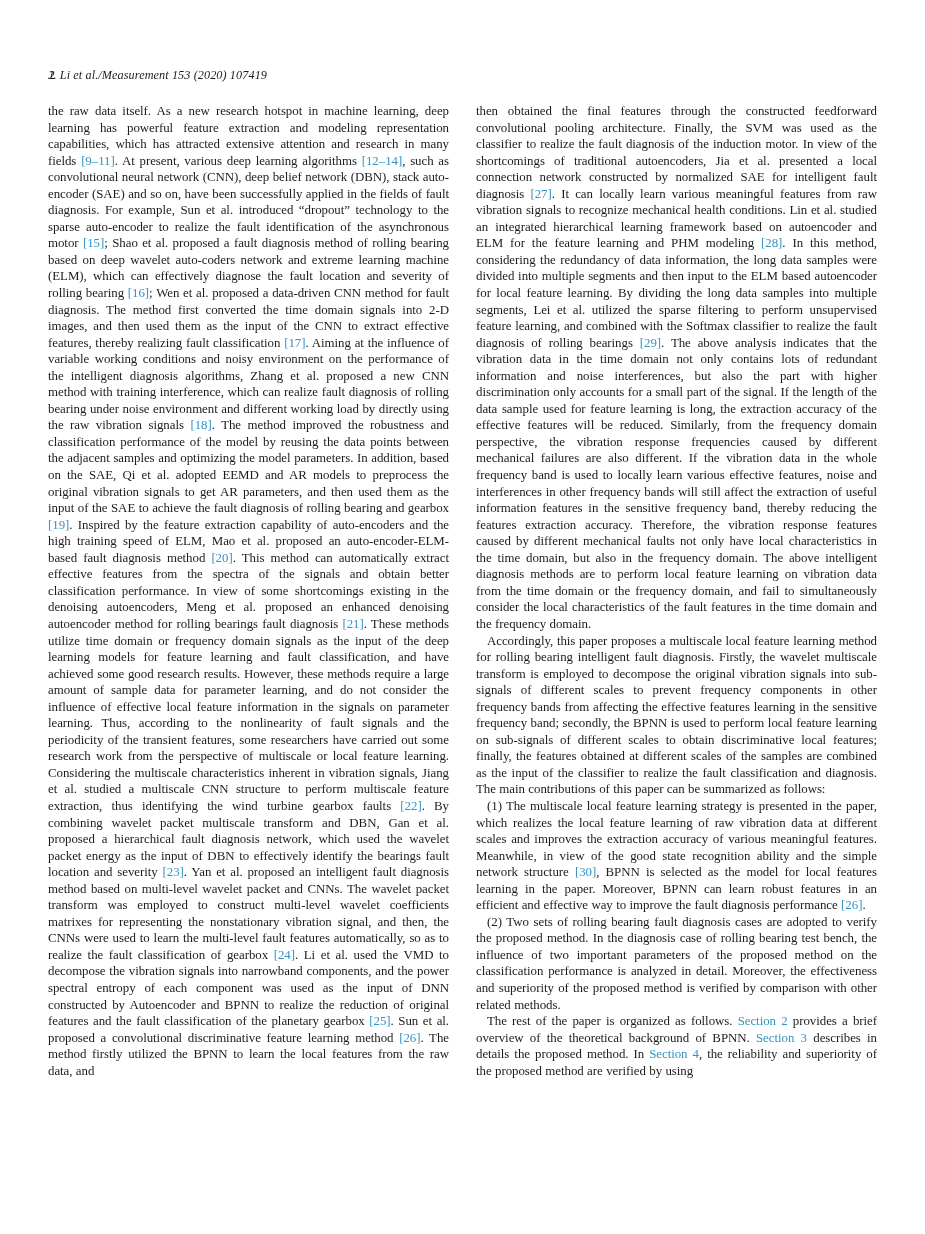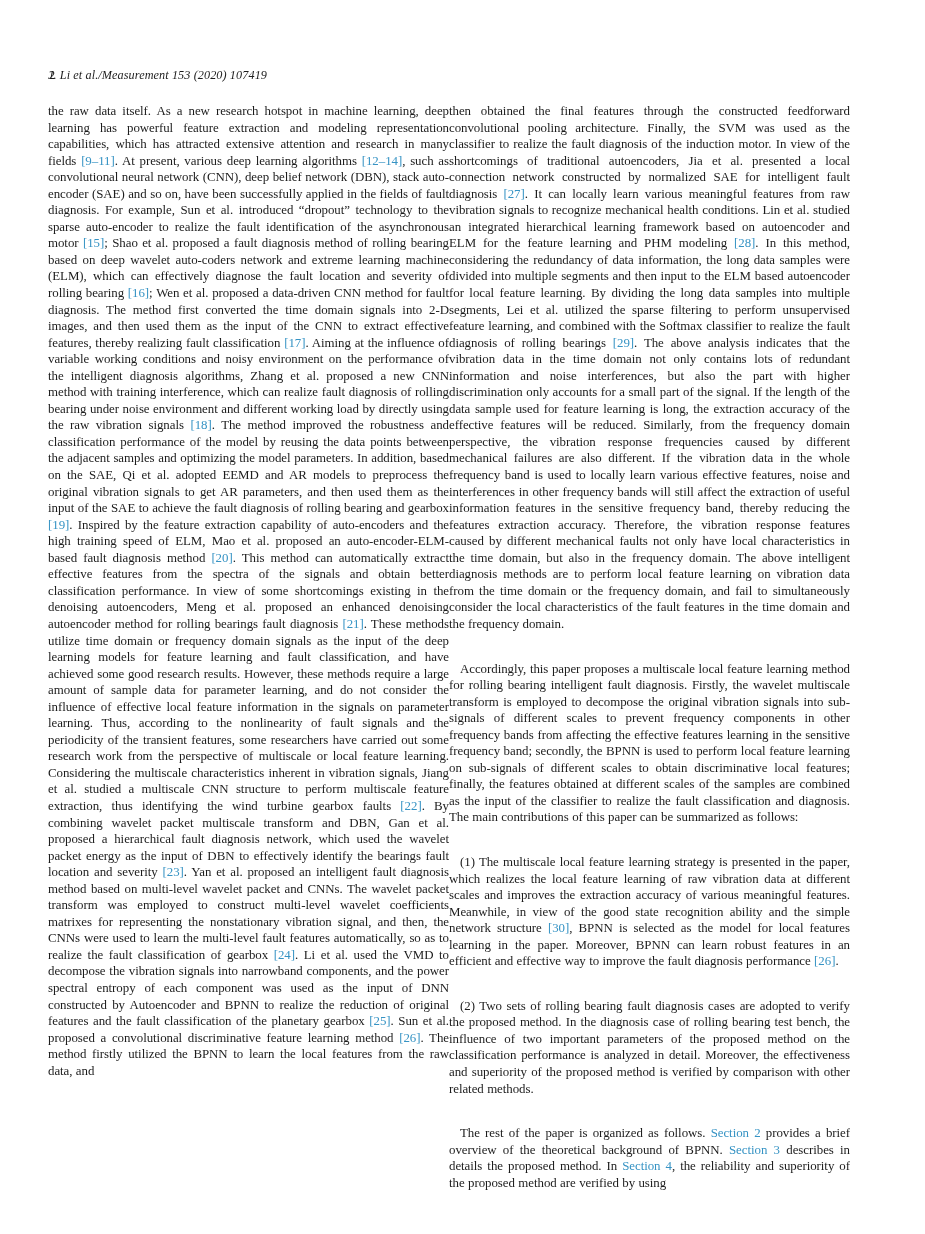--- a/index.html
+++ b/index.html
@@ -41,39 +41,39 @@
     color: #1c1c1c;
     letter-spacing: 0.1px;
   }
   .body-columns {
     position: absolute;
     top: 103px;
     left: 48px;
     width: 829px;
     height: 1090px;
     display: flex;
+    gap: 27px;
   }
   .col {
     width: 401px;
     height: 1090px;
     overflow: hidden;
   }
   .col p.para {
     margin: 0;
     font-size: 12.9px;
     line-height: 16.55px;
     text-align: justify;
     letter-spacing: -0.05px;
     word-spacing: 0.02em;
     hyphens: auto;
     -webkit-hyphens: auto;
   }
   .col p.para.indent {
     text-indent: 11px;
-    margin-top: 28px;
   }
   .cite {
     color: #3693c4;
     cursor: pointer;
   }
 </style>
 </head>
 <body>
 
 <div class="page">

